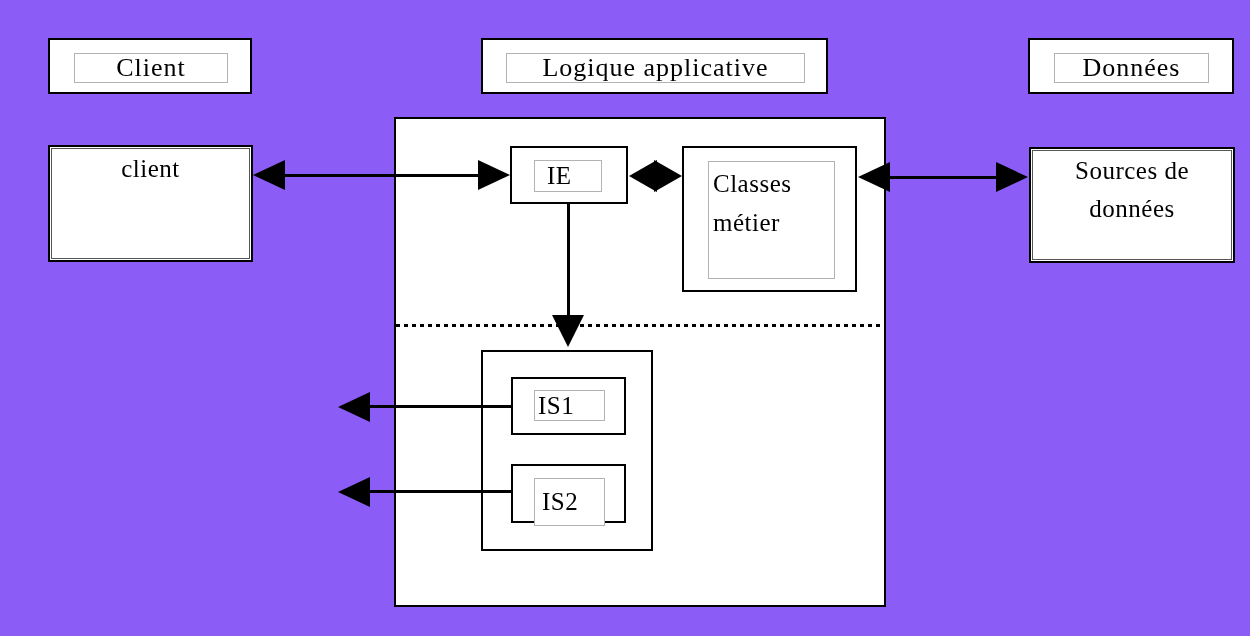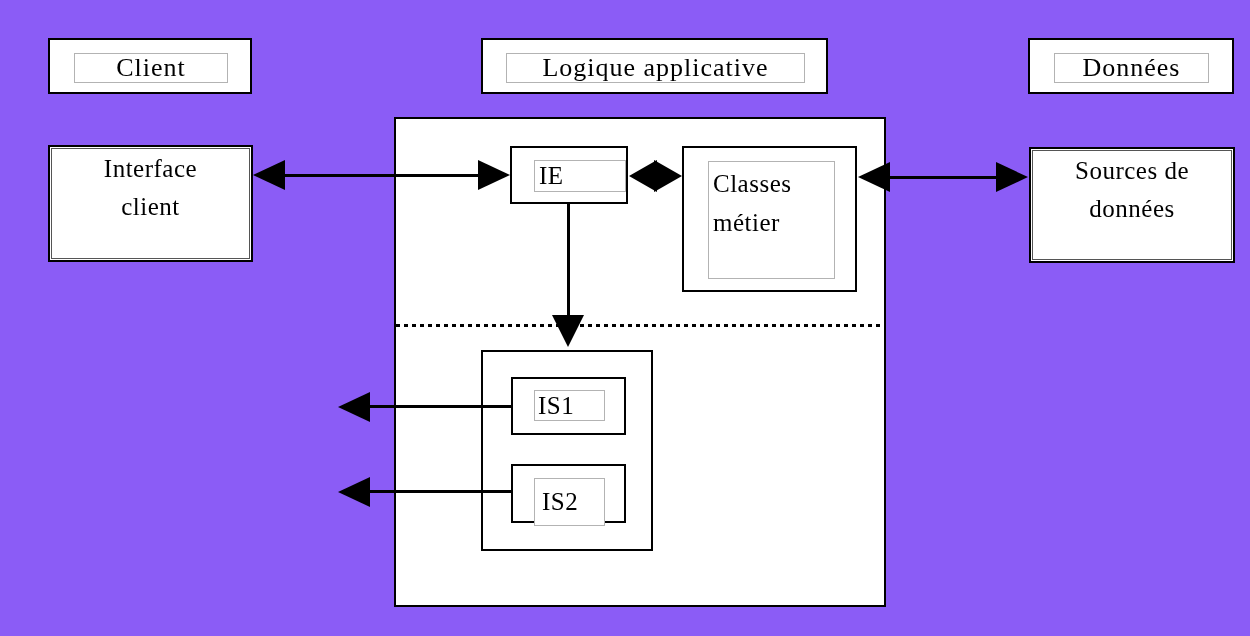--- a/index.html
+++ b/index.html
@@ -56,29 +56,28 @@
   </div>
 
   <div class="box" style="left:1028px; top:38px; width:206px; height:56px;">
     <div class="gray-rect ctr" style="left:24px; top:13px; width:155px; height:30px;">
       <span class="hdr-label">Données</span>
     </div>
   </div>
 
   <div class="box dbl" style="left:48px; top:145px; width:205px; height:117px;">
     <div class="two-line">
-      <div>Interface</div>
       <div>client</div>
     </div>
   </div>
 
   <div class="box" style="left:394px; top:117px; width:492px; height:490px;"></div>
 
   <div class="box" style="left:510px; top:146px; width:118px; height:58px;">
-    <div class="gray-rect" style="left:22px; top:12px; width:92px; height:32px; padding-left:4px;">
+    <div class="gray-rect" style="left:22px; top:12px; width:68px; height:32px; padding-left:12px;">
       <span class="node-label">IE</span>
     </div>
   </div>
 
   <div class="box" style="left:682px; top:146px; width:175px; height:146px;">
     <div class="gray-rect top" style="left:24px; top:13px; width:127px; height:118px; padding:2px 0 0 4px;">
       <div class="node-label" style="line-height:39px;">
         <div>Classes</div>
         <div>métier</div>
       </div>

